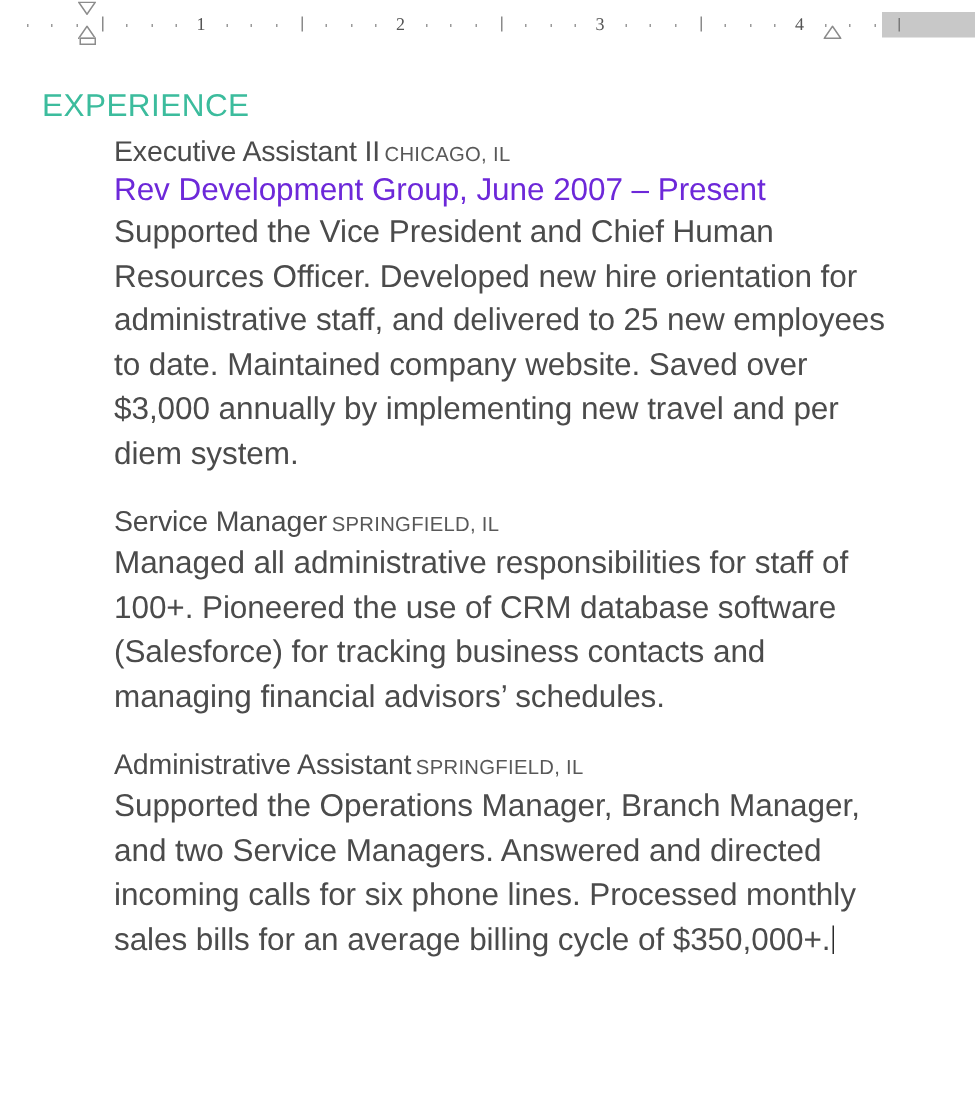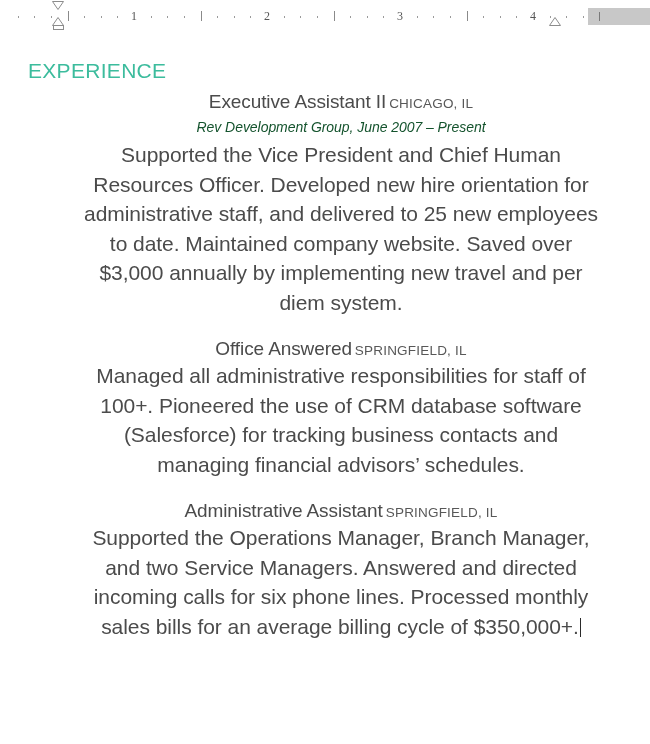--- a/index.html
+++ b/index.html
@@ -127,21 +127,20 @@
 
   .entries {
     position: absolute;
     left: 60px;
     top: 58px;
     width: 530px;
   }
 
   .entry {
     margin-bottom: 21px;
-    text-align: center;
   }
   .entry:last-child { margin-bottom: 0; }
 
   .entry-title-line {
     white-space: nowrap;
     margin-bottom: 1px;
   }
   .job-title {
     font-family: "Liberation Sans", sans-serif;
     font-size: 19px;
@@ -152,23 +151,22 @@
   .job-location {
     font-family: "Liberation Sans", sans-serif;
     font-size: 13.5px;
     font-weight: 400;
     color: #585858;
     letter-spacing: 0.2px;
     margin-left: 3px;
   }
   .company-line {
     font-family: "Liberation Sans", sans-serif;
-    font-size: 14px;
-    font-style: italic;
-    color: #14532d;
+    font-size: 21px;
+    color: #6d28d9;
     line-height: 26px;
     letter-spacing: -0.05px;
     white-space: nowrap;
   }
   .entry-body {
     font-family: "Liberation Sans", sans-serif;
     font-size: 21px;
     color: #4b4b4b;
     line-height: 29.5px;
     letter-spacing: -0.05px;
@@ -260,21 +258,21 @@
     <div class="entry">
       <div class="entry-title-line">
         <span class="job-title">Executive Assistant II</span><span class="job-location">CHICAGO, IL</span>
       </div>
       <div class="company-line">Rev Development Group, June 2007 – Present</div>
       <div class="entry-body">Supported the Vice President and Chief Human Resources Officer. Developed new hire orientation for administrative staff, and delivered to 25 new employees to date. Maintained company website. Saved over $3,000 annually by implementing new travel and per diem system.</div>
     </div>
 
     <div class="entry">
       <div class="entry-title-line">
-        <span class="job-title">Office Answered</span><span class="job-location">SPRINGFIELD, IL</span>
+        <span class="job-title">Service Manager</span><span class="job-location">SPRINGFIELD, IL</span>
       </div>
       <div class="entry-body">Managed all administrative responsibilities for staff of 100+. Pioneered the use of CRM database software (Salesforce) for tracking business contacts and managing financial advisors’ schedules.</div>
     </div>
 
     <div class="entry">
       <div class="entry-title-line">
         <span class="job-title">Administrative Assistant</span><span class="job-location">SPRINGFIELD, IL</span>
       </div>
       <div class="entry-body" id="last-body"><span>Supported the Operations Manager, Branch Manager, and two Service Managers. Answered and directed incoming calls for six phone lines. Processed monthly sales bills for an average billing cycle of $350,000+.</span><span class="caret"></span></div>
     </div>

